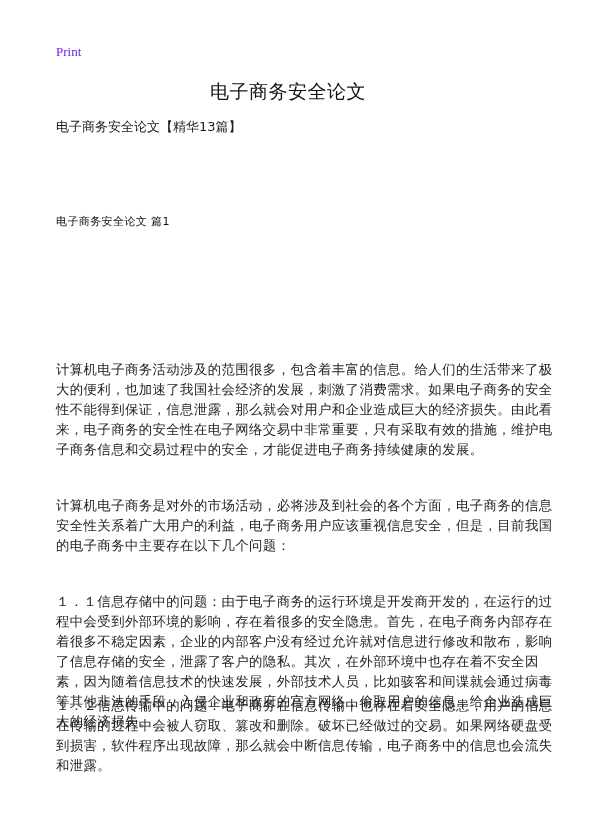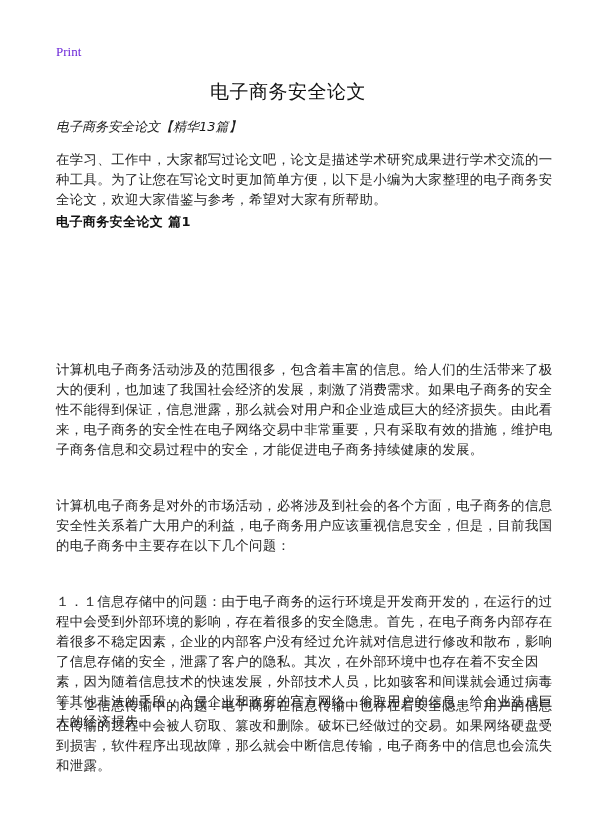--- a/index.html
+++ b/index.html
@@ -41,54 +41,52 @@
     letter-spacing: 0.5px;
     margin-left: 32px;
   }
   .subtitle {
     position: absolute;
     left: 56px;
     top: 118px;
     font-size: 13px;
     line-height: 18px;
     color: #1a1a1a;
-    font-style: italic;
   }
   .block {
     position: absolute;
     left: 56px;
     width: 500px;
     font-size: 13.4px;
     line-height: 20px;
     color: #1f1f1f;
     letter-spacing: 0.4px;
     word-break: break-all;
   }
   .block.heading {
-    font-weight: bold;
-    font-size: 13px;
+    font-weight: normal;
+    font-size: 11px;
     color: #111;
   }
   .bold-lead {
     font-weight: bold;
     color: #111;
   }
 </style>
 </head>
 <body>
 
 <div class="page">
 
   <div class="print-label">Print</div>
 
   <div class="doc-title">电子商务安全论文</div>
 
   <div class="subtitle">电子商务安全论文【精华13篇】</div>
 
-  <div class="block" style="top:150px;">在学习、工作中，大家都写过论文吧，论文是描述学术研究成果进行学术交流的一种工具。为了让您在写论文时更加简单方便，以下是小编为大家整理的电子商务安全论文，欢迎大家借鉴与参考，希望对大家有所帮助。</div>
 
   <div class="block heading" style="top:212px;">电子商务安全论文 篇1</div>
 
 
 
   <div class="block" style="top:360px;">计算机电子商务活动涉及的范围很多，包含着丰富的信息。给人们的生活带来了极大的便利，也加速了我国社会经济的发展，刺激了消费需求。如果电子商务的安全性不能得到保证，信息泄露，那么就会对用户和企业造成巨大的经济损失。由此看来，电子商务的安全性在电子网络交易中非常重要，只有采取有效的措施，维护电子商务信息和交易过程中的安全，才能促进电子商务持续健康的发展。</div>
 
 
   <div class="block" style="top:496px;">计算机电子商务是对外的市场活动，必将涉及到社会的各个方面，电子商务的信息安全性关系着广大用户的利益，电子商务用户应该重视信息安全，但是，目前我国的电子商务中主要存在以下几个问题：</div>
 

